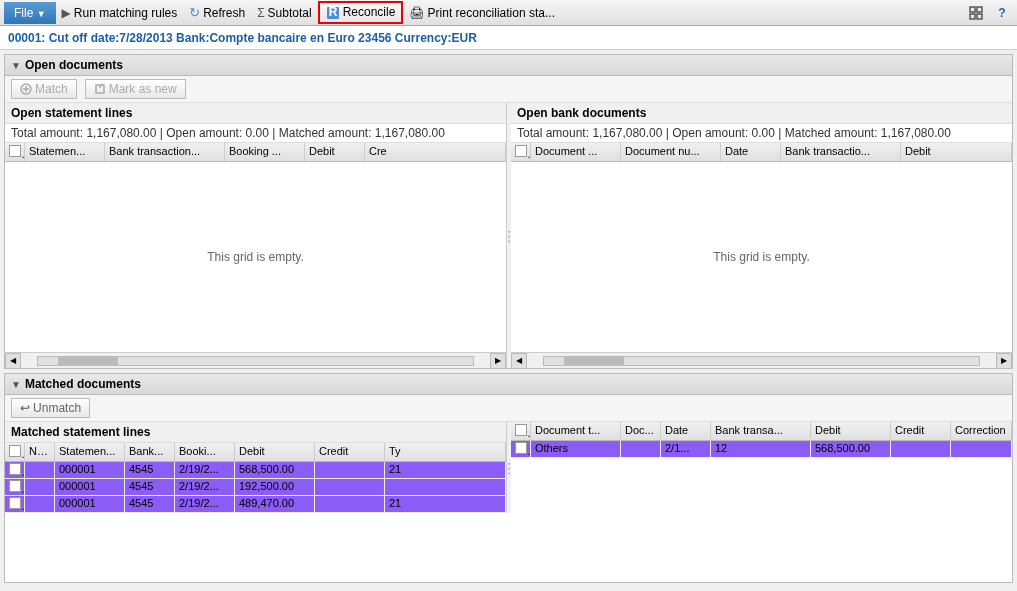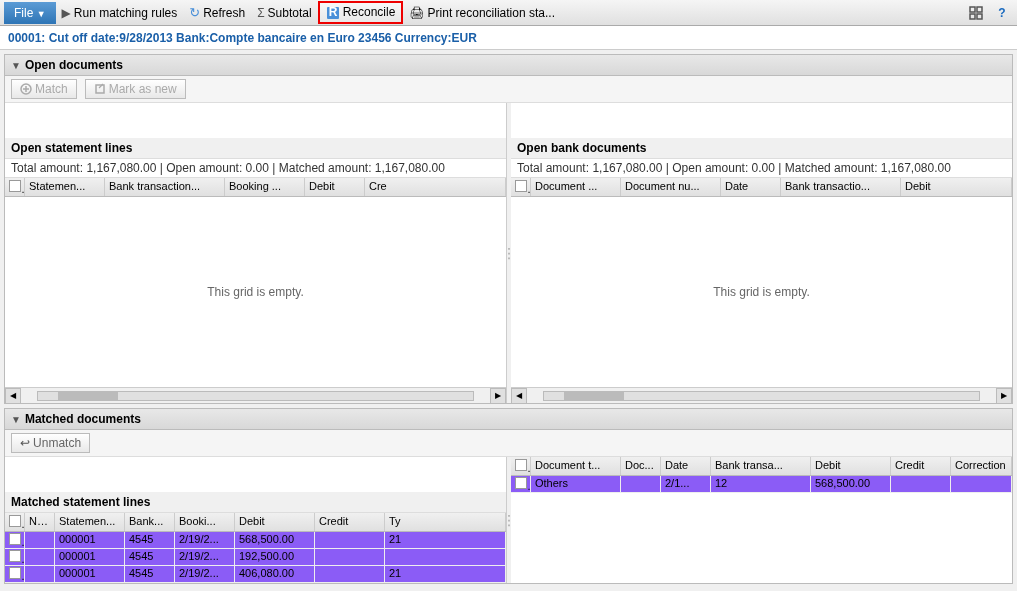--- a/index.html
+++ b/index.html
@@ -66,21 +66,21 @@
     }
     .action-btn.disabled { color: #aaa; cursor: default; }
 
     
     .two-panel { display: flex; gap: 0; }
     .panel-left { flex: 1; border-right: 1px solid #ccc; }
     .panel-right { flex: 1; }
 
     .panel-header {
       padding: 3px 6px; background: #f0f0f0;
-      border-bottom: 1px solid #ddd; font-weight: bold; margin-top: 35px;
+      border-bottom: 1px solid #ddd; font-weight: bold;
     }
     .panel-stats {
       padding: 2px 6px; font-size: 11px; color: #333;
       border-bottom: 1px solid #ddd; background: white;
     }
 
     
     .grid-container { overflow: hidden; }
     .grid-header {
       display: flex; background: linear-gradient(to bottom, #f0f0f0, #e0e0e0);
@@ -193,21 +193,21 @@
         <rect x="8" y="8" width="5" height="5" fill="none" stroke="#555" stroke-width="1.5"></rect>
       </svg>
     </button>
     <button class="toolbar-icon-btn">
       <span style="font-weight:bold; color:#1a6abf">?</span>
     </button>
   </div>
 </div>
 
 <div class="header-info">
-  <span>00001: Cut off date:9/28/2013    Bank:Compte bancaire en Euro 23456    Currency:EUR</span>
+  <span>00001: Cut off date:7/28/2013    Bank:Compte bancaire en Euro 23456    Currency:EUR</span>
 </div>
 
 <div class="main-content">
 
   <div class="section open-section" style="margin:4px 4px 2px 4px;">
     <div class="section-header">
       <span style="color:#555; font-size:10px">▼</span>
       <span>Open documents</span>
     </div>
 
@@ -345,21 +345,21 @@
             <div class="matched-cell" style="width:70px"></div>
             <div class="matched-cell" style="flex:1"></div>
           </div>
 
           <div class="matched-row">
             <div class="matched-cell" style="width:20px"><span class="cb"></span></div>
             <div class="matched-cell" style="width:30px"></div>
             <div class="matched-cell" style="width:70px">000001</div>
             <div class="matched-cell" style="width:50px">4545</div>
             <div class="matched-cell" style="width:60px">2/19/2...</div>
-            <div class="matched-cell" style="width:80px">406,080.00</div>
+            <div class="matched-cell" style="width:80px">489,470.00</div>
             <div class="matched-cell" style="width:70px"></div>
             <div class="matched-cell" style="flex:1">21</div>
           </div>
 
         </div>
 
       </div>
 
       <div class="vert-divider"></div>
 

